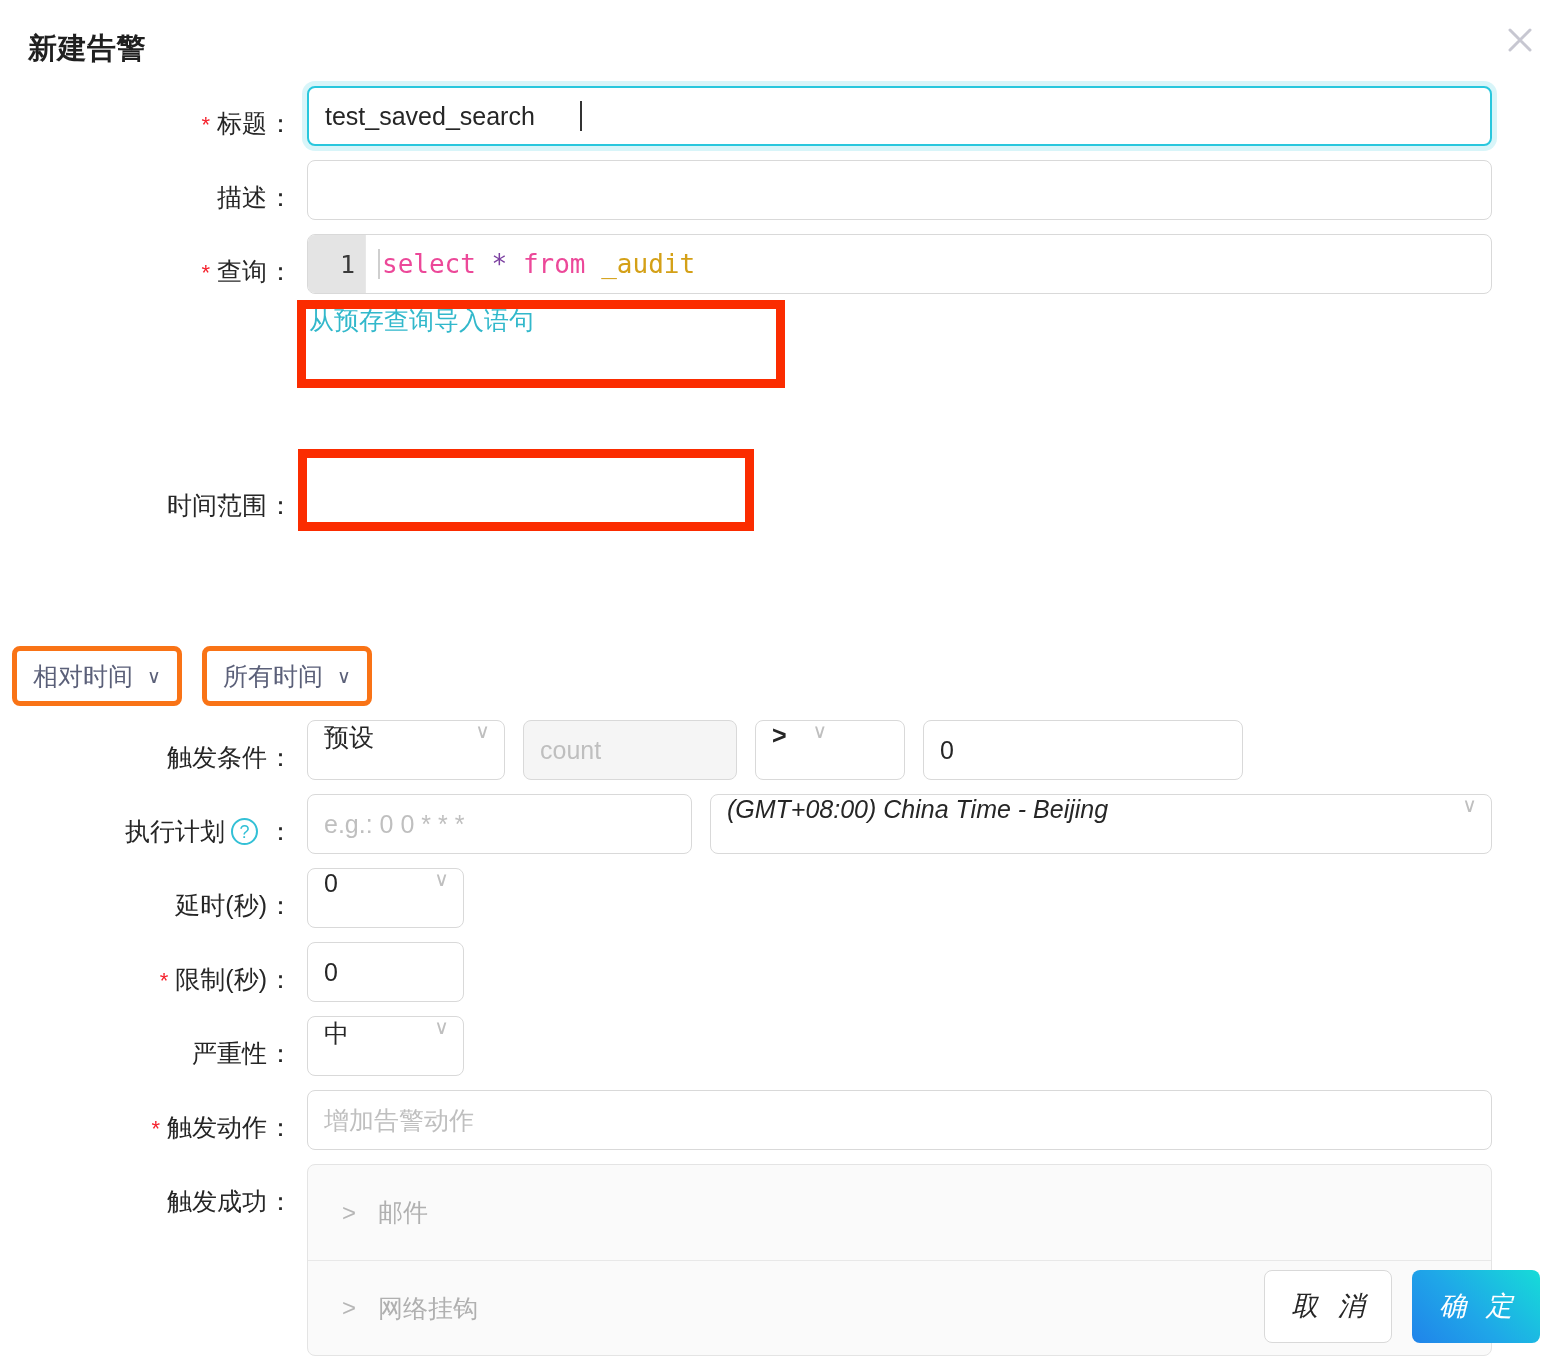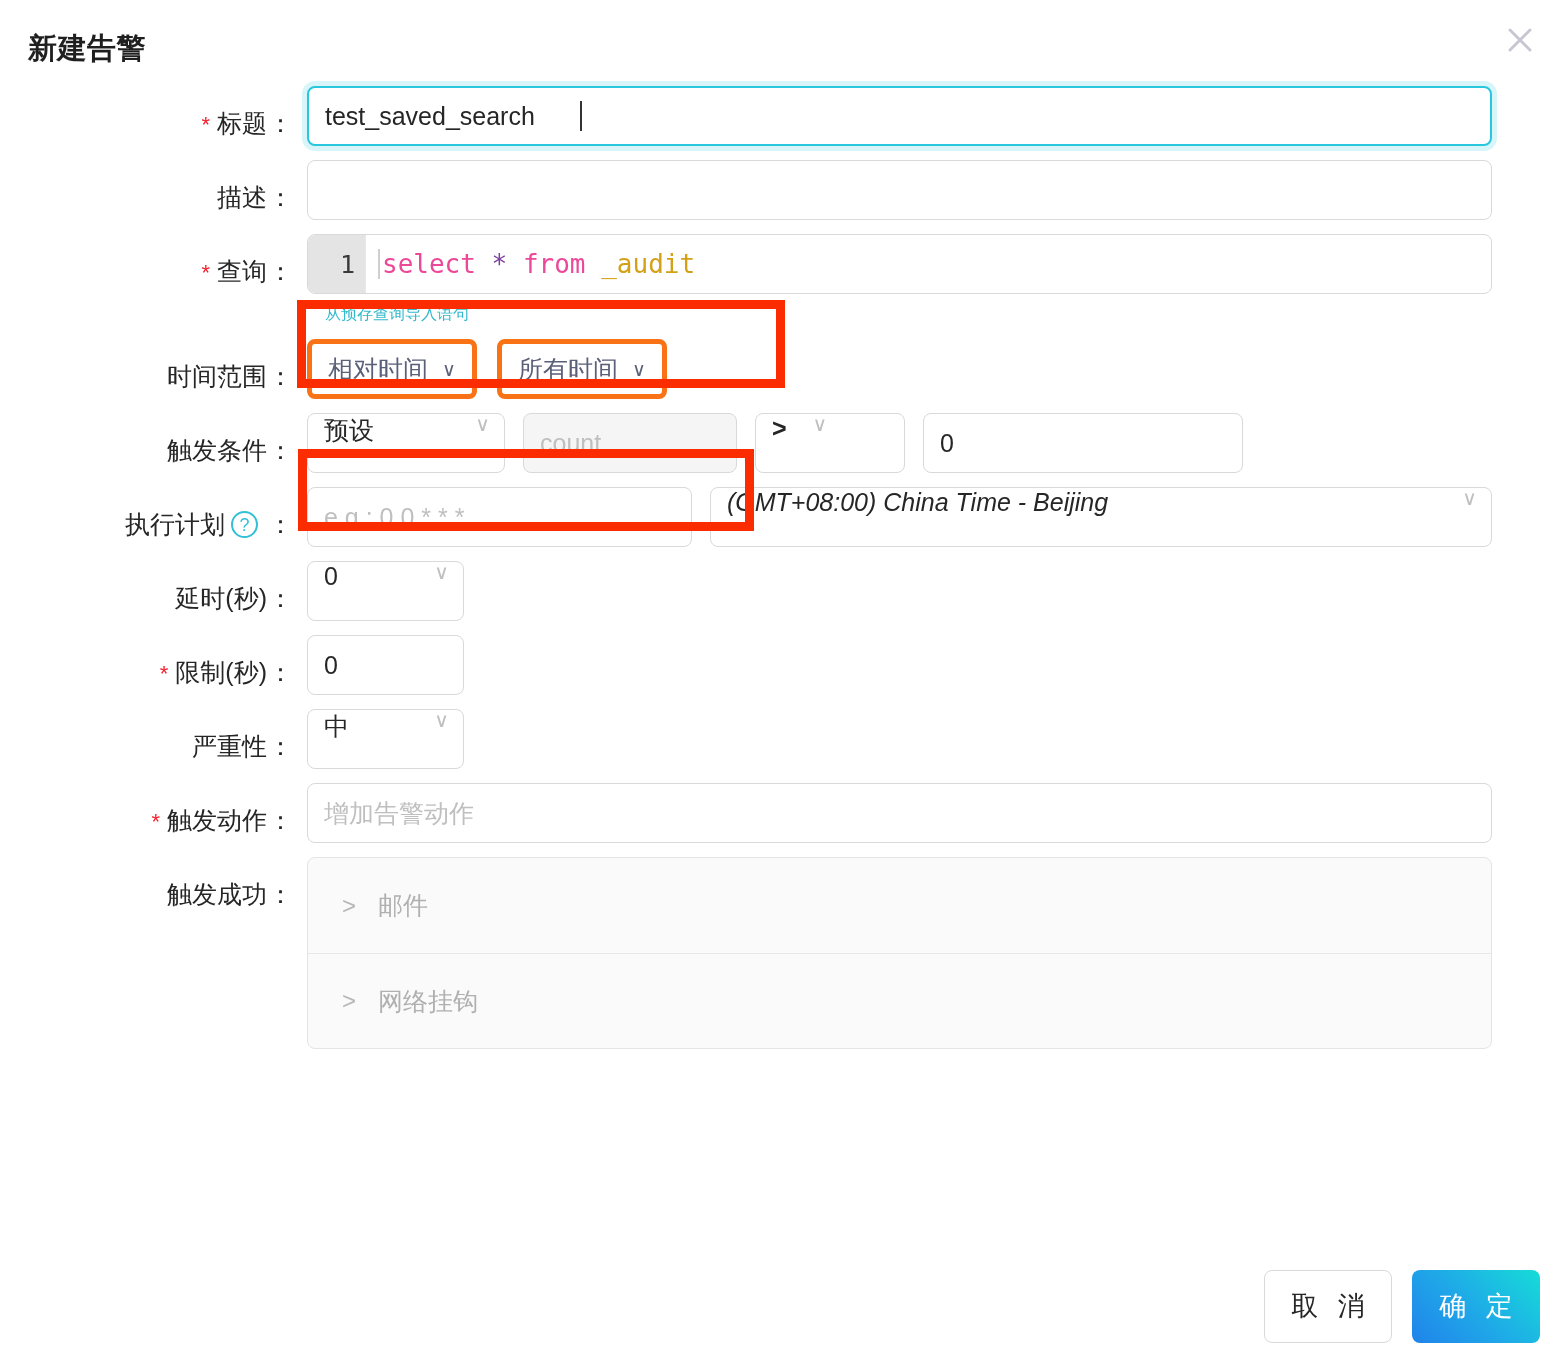--- a/index.html
+++ b/index.html
@@ -170,26 +170,26 @@
   .tok-tbl  { color: #d4a017; }
   .code-caret {
     display: inline-block;
     width: 2px; height: 30px;
     background: #cfcfcf;
     margin-right: 2px;
   }
 
   
   .link {
-    font-size: 16px;
+    font-size: 25px;
     color: #32b8cb;
     cursor: pointer;
     display: inline-block;
     margin-top: 10px;
-    margin-left: 18px;
+    margin-left: 2px;
   }
 
   
   .pill {
     height: 60px;
     border: 5px solid #f97316;
     border-radius: 8px;
     background: #fff;
     display: inline-flex;
     align-items: center;
@@ -267,20 +267,21 @@
     min-width: 128px;
     border-radius: 8px;
     font-size: 27px;
     display: inline-flex;
     align-items: center;
     justify-content: center;
     cursor: pointer;
     letter-spacing: 6px;
     padding-left: 10px;
     padding-right: 4px;
+    font-style: italic;
   }
   .btn-cancel {
     background: #ffffff;
     border: 1px solid #d9d9d9;
     color: #262626;
   }
   .btn-ok {
     background: linear-gradient(45deg, #2083ea 0%, #1fa7e8 45%, #16dcd8 100%);
     color: #ffffff;
     border: none;
@@ -336,21 +337,21 @@
     </div>
     <div class="ctrl query-wrap">
       <div class="query-box">
         <div class="gutter">1</div>
         <div class="code"><span class="code-caret"></span><span class="tok-kw">select</span><span> </span><span class="tok-star">*</span><span> </span><span class="tok-kw">from</span><span> </span><span class="tok-tbl">_audit</span></div>
       </div>
       <div class="link">从预存查询导入语句</div>
     </div>
   </div>
 
-  <div class="row" style="margin-top:14px;">
+  <div class="row" style="margin-top:14px;flex-direction:column;">
     <div class="label">
       <span>时间范围</span>
         <span class="label-colon">：</span>
     </div>
     <div class="ctrl row-inline">
       <div class="pill">
         <span>相对时间</span>
         <span class="chev">∨</span>
       </div>
       <div class="pill">

